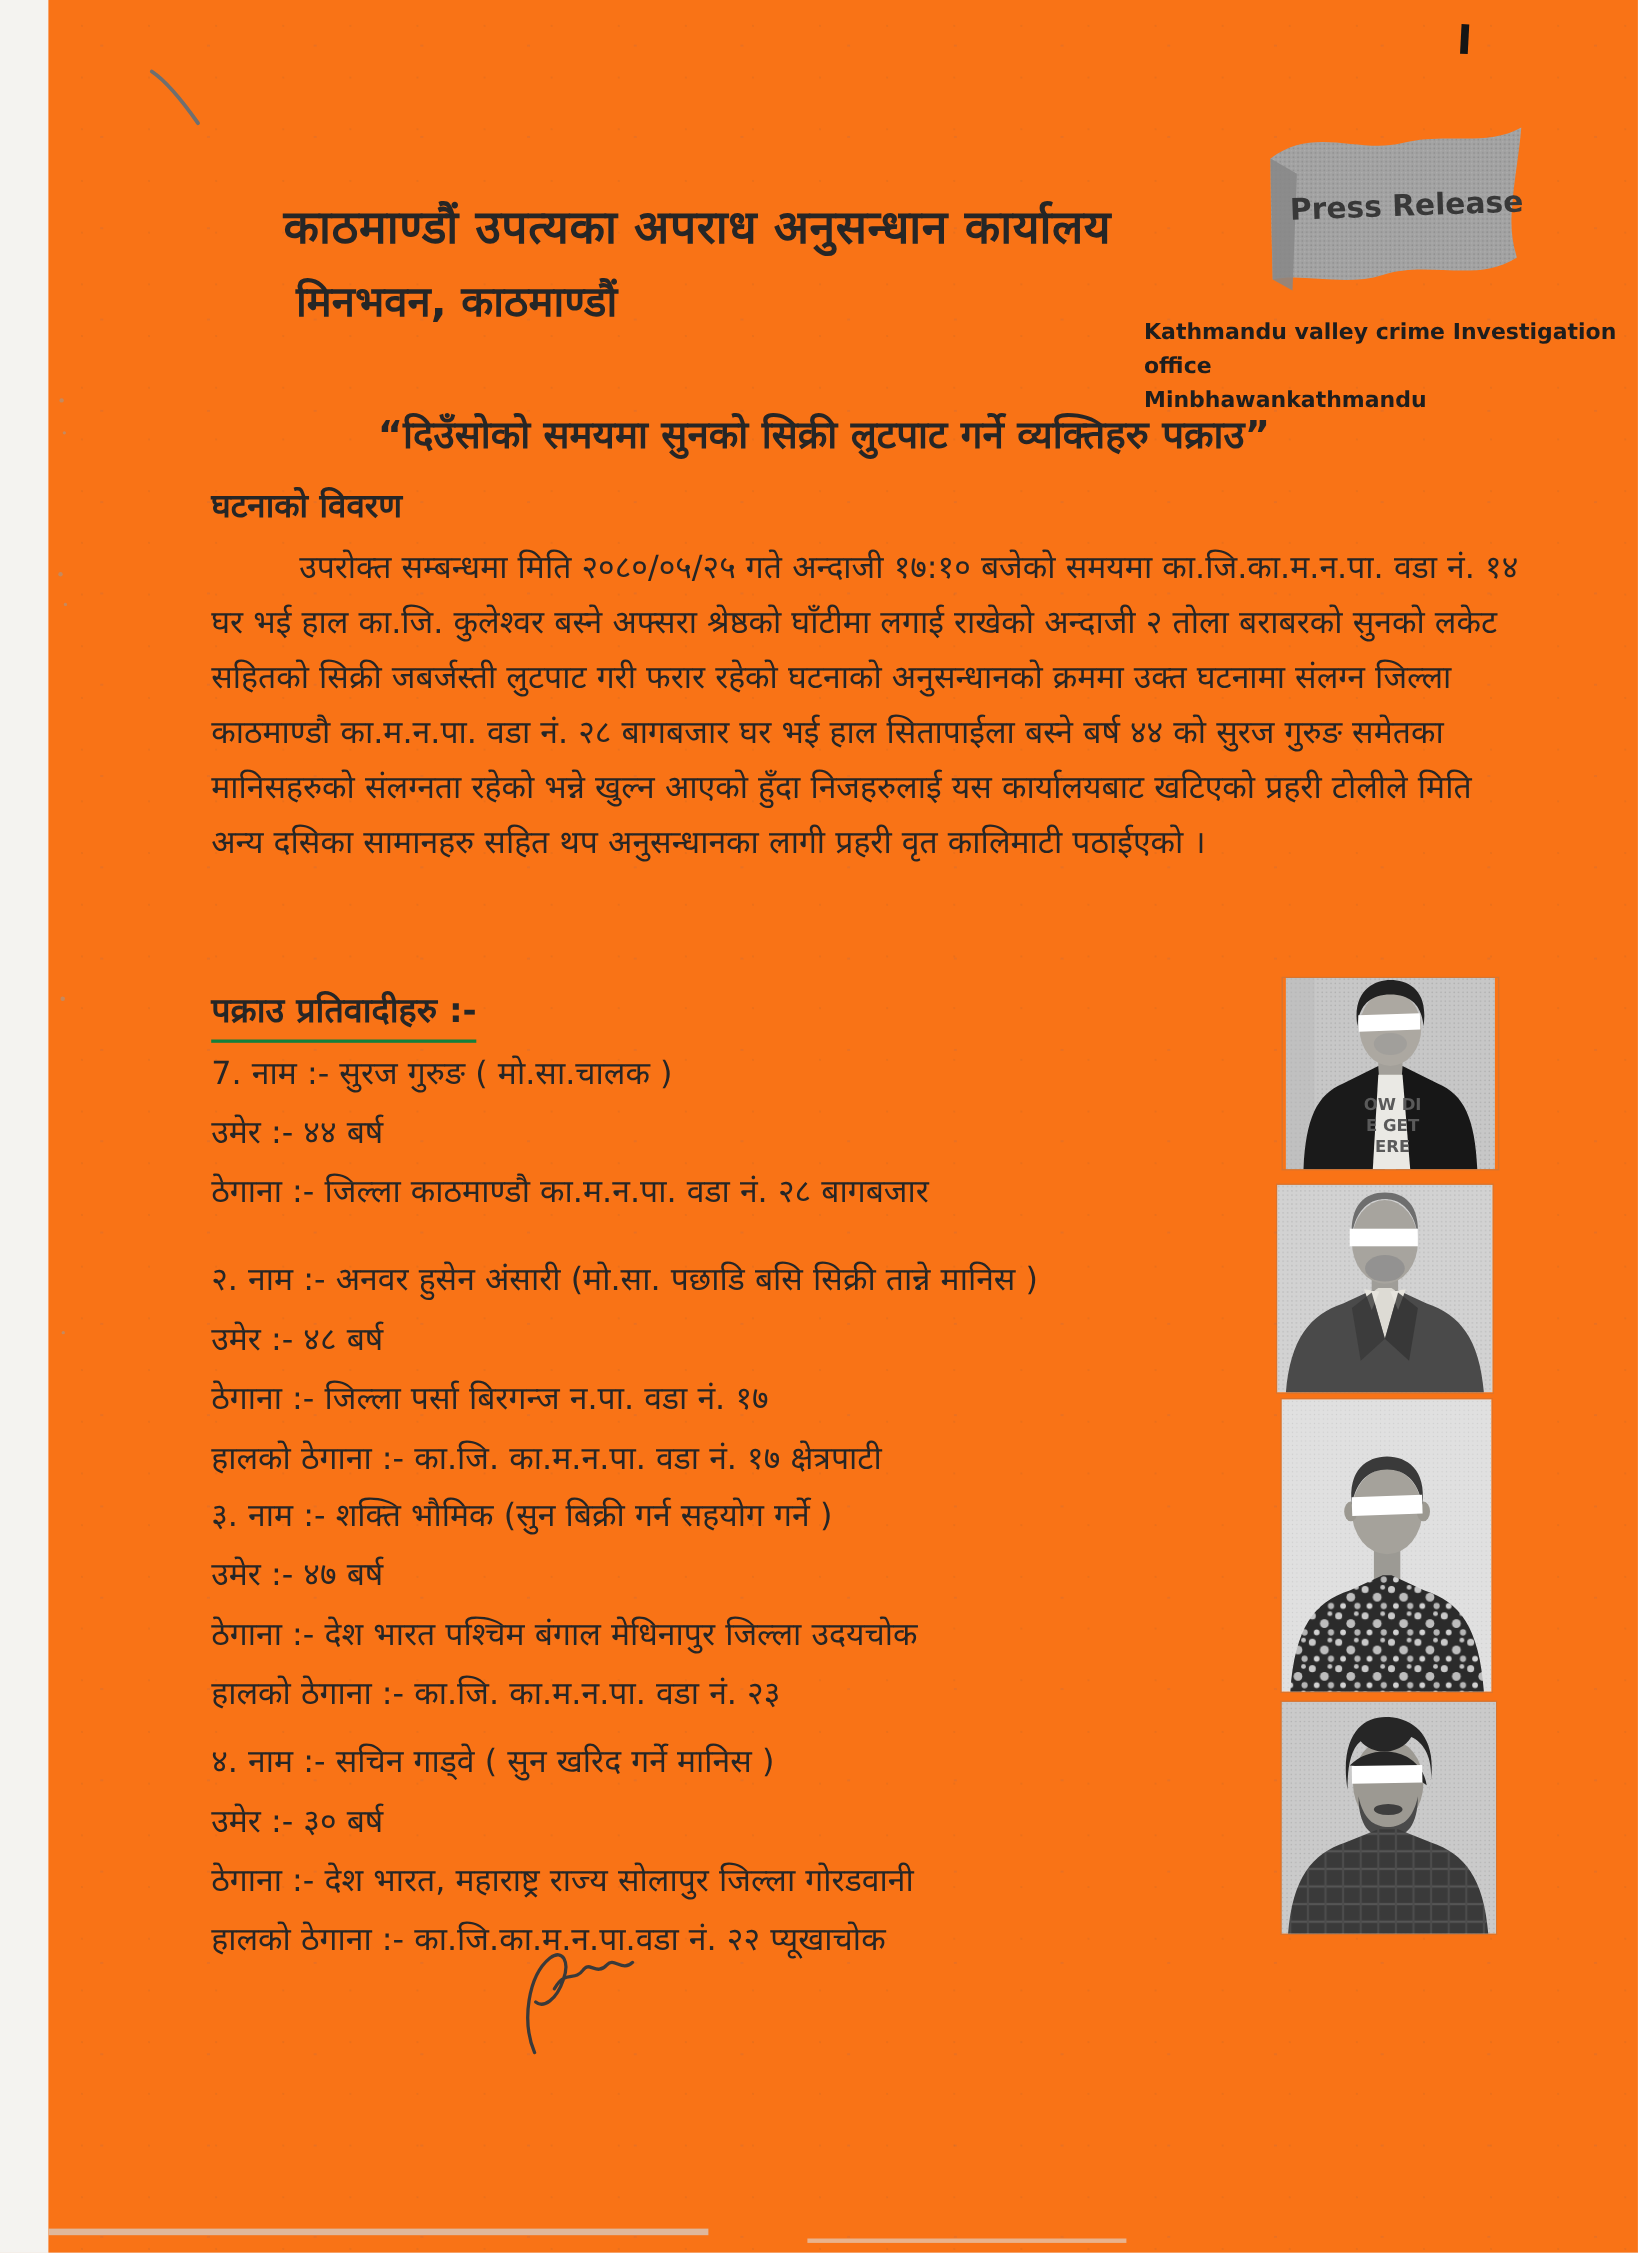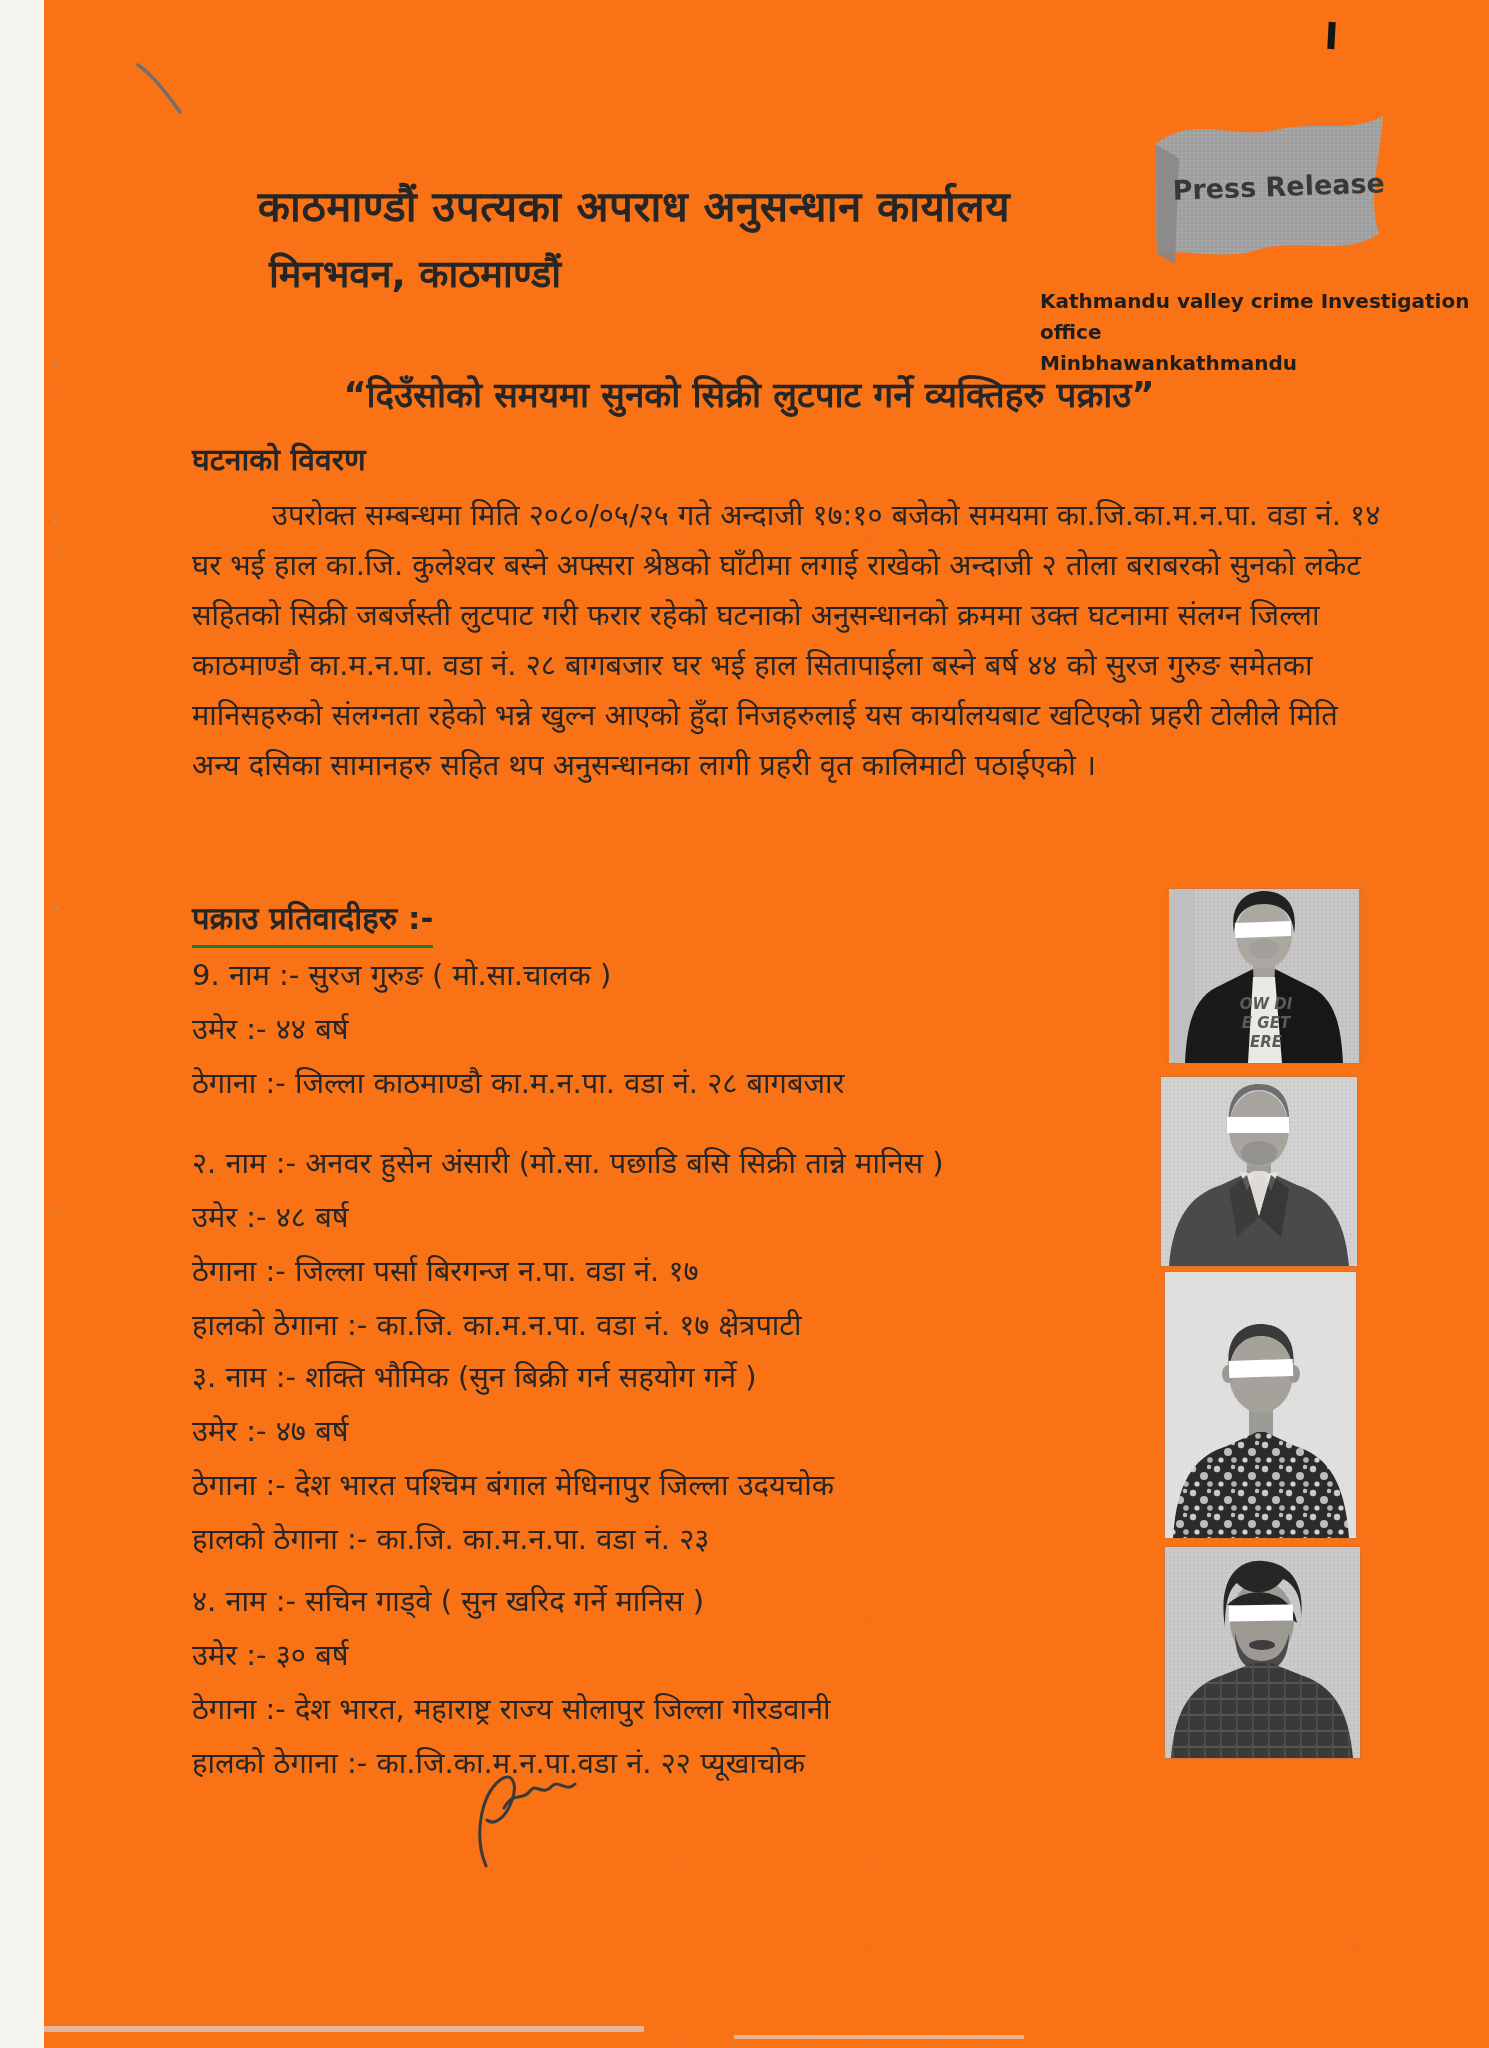--- a/index.html
+++ b/index.html
@@ -30,21 +30,21 @@
         font-size:29px; line-height:50px;}
   .body .bline{white-space:nowrap;}
   .body .bline:first-child{padding-left:80px;}
   .arrested{position:absolute; left:148px; top:896px; font-size:31px; font-weight:700;
         border-bottom:3px solid #15803d; padding-bottom:7px;}
   .suspect{position:absolute; left:148px; font-size:29px; line-height:54px;}
   .suspect .sline{white-space:nowrap;}
   .s1{top:948px;} .s2{top:1136px;} .s3{top:1350px;} .s4{top:1574px;}
   .photo{position:absolute; box-shadow:0 0 0 1px rgba(120,120,120,0.25);}
   .photo svg{display:block; width:100%; height:100%;}
-  .ph1{left:1122px; top:889px; width:196px; height:174px;font-style:italic;}
+  .ph1{left:1122px; top:889px; width:196px; height:174px;}
   .ph2{left:1117px; top:1077px; width:196px; height:189px;}
   .ph3{left:1121px; top:1272px; width:191px; height:266px;}
   .ph4{left:1121px; top:1547px; width:195px; height:211px;}
   .scan-strip{position:absolute; left:1466px; top:22px; width:17px; height:1992px;
         border-radius:4px;
         background:linear-gradient(180deg,#2e2e2e,#5a5a5a 28%,#3a3a3a 55%,#585858 78%,#8d8d8d 96%,#b5b5b5);}
   .corner-mark{position:absolute; left:1284px; top:22px; width:7px; height:27px;
         background:#151515; transform:rotate(3deg);}
   .pen-mark{position:absolute; left:90px; top:62px; width:58px; height:60px;}
   .signature{position:absolute; left:428px; top:1766px; width:160px; height:122px;}
@@ -104,21 +104,21 @@
     <div class="bline">घर भई हाल का.जि. कुलेश्वर बस्ने अफ्सरा श्रेष्ठको घाँटीमा लगाई राखेको अन्दाजी २ तोला बराबरको सुनको लकेट</div>
     <div class="bline">सहितको सिक्री जबर्जस्ती लुटपाट गरी फरार रहेको घटनाको अनुसन्धानको क्रममा उक्त घटनामा संलग्न जिल्ला</div>
     <div class="bline">काठमाण्डौ का.म.न.पा. वडा नं. २८ बागबजार घर भई हाल सितापाईला बस्ने बर्ष  ४४ को  सुरज गुरुङ समेतका</div>
     <div class="bline">मानिसहरुको संलग्नता रहेको भन्ने खुल्न आएको हुँदा निजहरुलाई यस कार्यालयबाट खटिएको प्रहरी टोलीले मिति</div>
     <div class="bline">अन्य दसिका सामानहरु सहित थप अनुसन्धानका लागी प्रहरी वृत कालिमाटी पठाईएको ।</div>
   </div>
 
   <div class="arrested">पक्राउ प्रतिवादीहरु :-</div>
 
   <div class="suspect s1">
-    <div class="sline">9. नाम :- सुरज गुरुङ ( मो.सा.चालक )</div>
+    <div class="sline">7. नाम :- सुरज गुरुङ ( मो.सा.चालक )</div>
     <div class="sline">उमेर :- ४४ बर्ष</div>
     <div class="sline">ठेगाना :- जिल्ला  काठमाण्डौ का.म.न.पा. वडा नं. २८ बागबजार</div>
   </div>
 
   <div class="suspect s2">
     <div class="sline">२. नाम :- अनवर हुसेन अंसारी (मो.सा. पछाडि बसि सिक्री तान्ने मानिस )</div>
     <div class="sline">उमेर :- ४८ बर्ष</div>
     <div class="sline">ठेगाना :- जिल्ला पर्सा बिरगन्ज न.पा. वडा नं. १७</div>
     <div class="sline">हालको ठेगाना :- का.जि. का.म.न.पा.  वडा नं. १७ क्षेत्रपाटी</div>
   </div>

